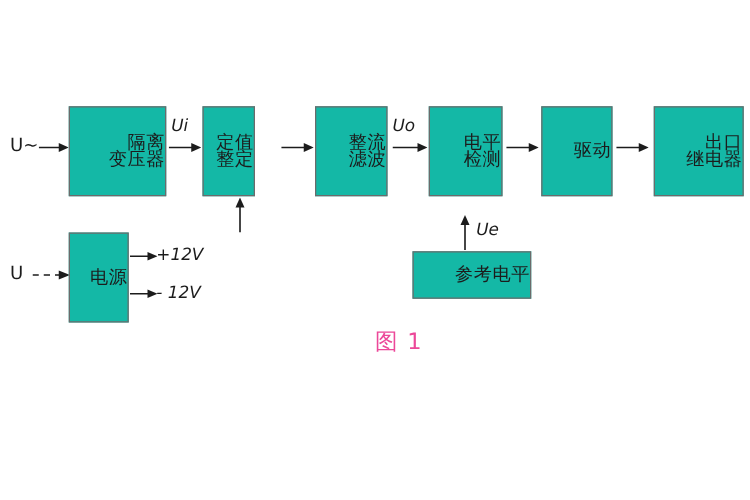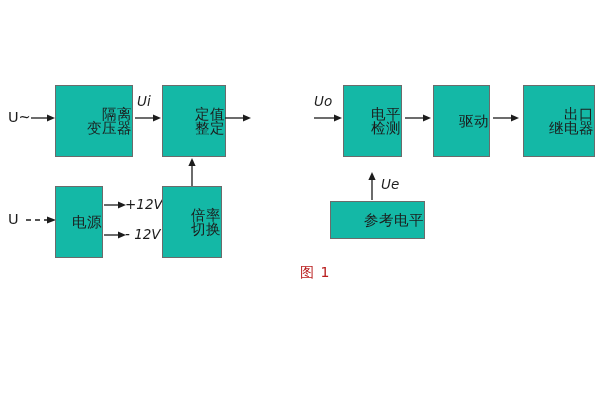--- a/index.html
+++ b/index.html
@@ -51,22 +51,22 @@
   .sig-label {
     position: absolute;
     color: #1c1c1c;
     font-size: 13.5px;
     white-space: nowrap;
     line-height: 1;
     font-style: italic;
   }
   .caption {
     position: absolute;
-    color: #b91c1c;
-    font-size: 14px;
+    color: #ec4899;
+    font-size: 18px;
     white-space: nowrap;
     line-height: 1;
     letter-spacing: 1px;
   }
   .arrow-h {
     position: absolute;
     height: 10px;
     display: block;
   }
   .arrow-v {
@@ -102,30 +102,34 @@
     <span class="line">变压器</span>
   </div>
 
   <div class="sig-label" style="left:137px; top:95px;">Ui</div>
 
   <svg class="arrow-h" style="left:135px; top:113px; width:26px;" viewBox="0 0 26 10">
     <line x1="0" y1="5" x2="19" y2="5"></line>
     <polygon points="18,1.4 26,5 18,8.6"></polygon>
   </svg>
 
-  <div class="block" style="left:162px; top:85px; width:64px; height:72px;">
+  <div class="block" style="left:162px; top:85px; width:42px; height:72px;">
     <span class="line">定值</span>
     <span class="line">整定</span>
   </div>
 
   <svg class="arrow-h" style="left:225px; top:113px; width:26px;" viewBox="0 0 26 10">
     <line x1="0" y1="5" x2="19" y2="5"></line>
     <polygon points="18,1.4 26,5 18,8.6"></polygon>
   </svg>
 
+  <div class="block" style="left:252px; top:85px; width:58px; height:72px;">
+    <span class="line">整流</span>
+    <span class="line">滤波</span>
+  </div>
 
   <div class="sig-label" style="left:314px; top:95px;">Uo</div>
 
   <svg class="arrow-h" style="left:314px; top:113px; width:28px;" viewBox="0 0 28 10">
     <line x1="0" y1="5" x2="21" y2="5"></line>
     <polygon points="20,1.4 28,5 20,8.6"></polygon>
   </svg>
 
   <div class="block" style="left:343px; top:85px; width:59px; height:72px;padding-left:12px;">
     <span class="line">电平</span>
@@ -172,24 +176,20 @@
     <line x1="0" y1="5" x2="15" y2="5"></line>
     <polygon points="14,1.6 22,5 14,8.4"></polygon>
   </svg>
   <div class="sig-label" style="left:125px; top:228px;">- 12V</div>
 
   <svg class="arrow-v" style="left:187px; top:158px; height:28px;" viewBox="0 0 10 28">
     <line x1="5" y1="28" x2="5" y2="7"></line>
     <polygon points="1.4,8 5,0 8.6,8"></polygon>
   </svg>
 
-  <div class="block" style="left:162px; top:186px; width:60px; height:72px;">
-    <span class="line">倍率</span>
-    <span class="line">切换</span>
-  </div>
 
   <svg class="arrow-v" style="left:367px; top:172px; height:28px;" viewBox="0 0 10 28">
     <line x1="5" y1="28" x2="5" y2="7"></line>
     <polygon points="1.4,8 5,0 8.6,8"></polygon>
   </svg>
   <div class="sig-label" style="left:381px; top:178px;">Ue</div>
 
   <div class="block single" style="left:330px; top:201px; width:95px; height:38px;">
     <span class="line">参考电平</span>
   </div>

